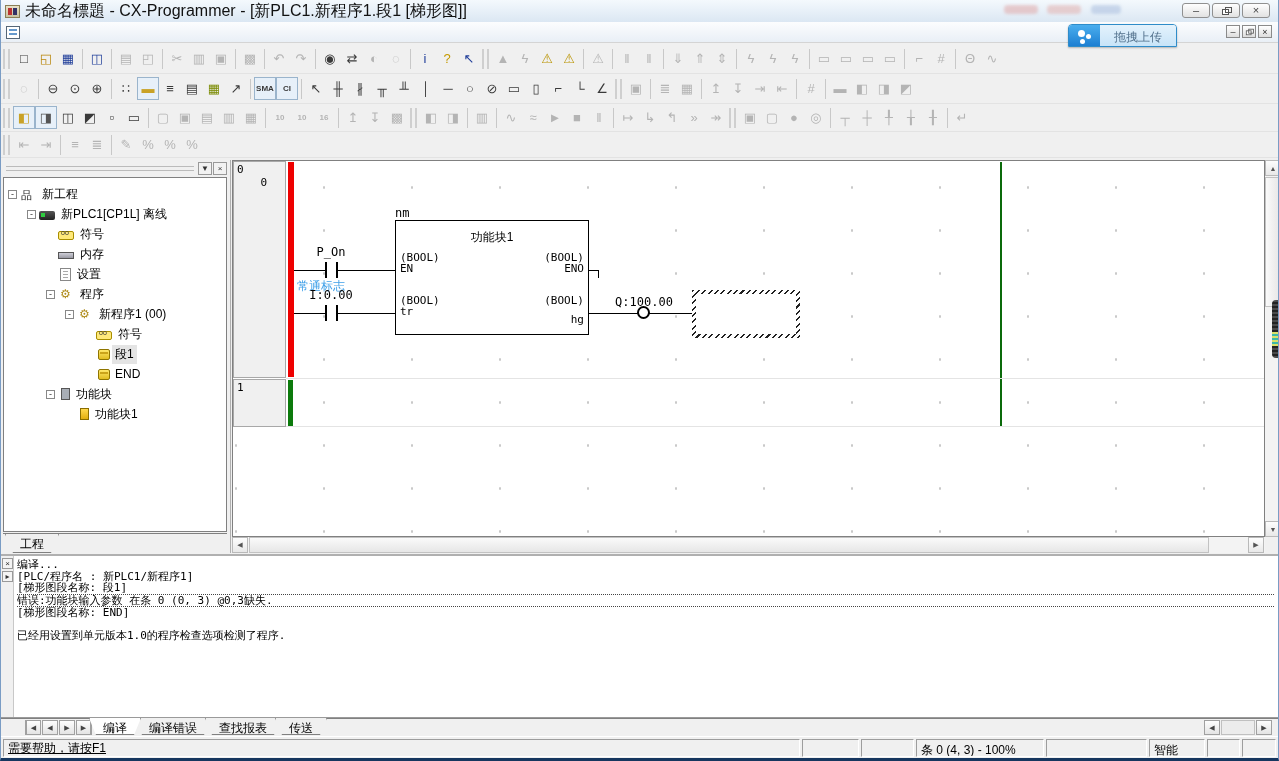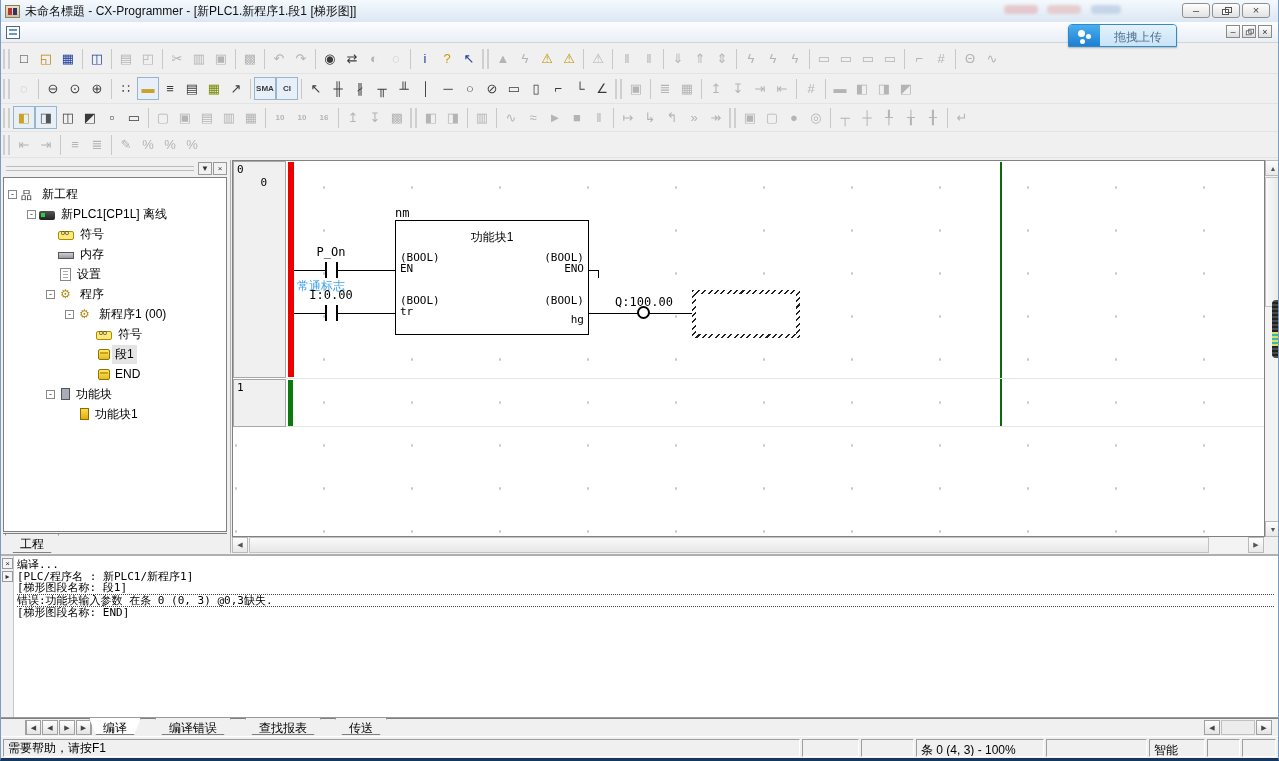--- a/index.html
+++ b/index.html
@@ -10,21 +10,21 @@
     border-left:1px solid #7a9cc4; border-right:1px solid #7a9cc4;
     border-bottom:3px solid #16365f;
   }
   
   #titlebar { position:absolute; left:0; top:0; width:100%; height:22px;
     background:linear-gradient(#f4f9fd,#dbe7f3); display:flex; align-items:center; }
   #app-icon { width:15px; height:13px; margin:0 5px 0 4px;
     background:linear-gradient(#e8e2c8,#c9c2a0); border:1px solid #8a7f55; position:relative; }
   #app-icon::before { content:""; position:absolute; left:2px; top:2px; width:4px; height:7px; background:#b33; }
   #app-icon::after  { content:""; position:absolute; right:2px; top:2px; width:4px; height:7px; background:#336; }
-  #title-text { font-size:12px; color:#111; }
+  #title-text { font-size:16px; color:#111; }
   .smudge { position:absolute; top:5px; height:9px; border-radius:4px; filter:blur(1.5px); opacity:.55; }
   #smudge1 { left:1003px; width:34px; background:#e0a8a8; }
   #smudge2 { left:1046px; width:34px; background:#e2b0ae; }
   #smudge3 { left:1090px; width:30px; background:#aabede; }
   #win-buttons { position:absolute; right:8px; top:3px; display:flex; gap:2px; }
   .wbtn { width:28px; height:15px; border:1px solid #909090; border-radius:3px;
     background:linear-gradient(#fefefe,#e2e2e2); display:flex; align-items:center; justify-content:center;
     font-size:11px; line-height:1; color:#444; }
   .rest { position:relative; width:9px; height:8px; display:inline-block; }
   .rest::before { content:""; position:absolute; left:0; bottom:0; width:5px; height:4px; border:1px solid #555; background:#fff; }
@@ -158,33 +158,33 @@
   #output-lines { position:absolute; left:16px; top:3px; right:4px;
     font-family:"DejaVu Sans Mono",monospace; font-size:11px; line-height:11.5px; color:#000; }
   .oline { white-space:pre; height:11.5px; }
   .osel { border-top:1px dotted #444; border-bottom:1px dotted #444; height:13px; }
   #output-tabrow { position:absolute; left:0; top:717px; width:100%; height:19px; background:#f0f0f0;
     border-top:1px solid #9a9a9a; display:flex; align-items:stretch; }
   #output-nav { display:flex; margin:2px 2px 0 24px; }
   .onav { width:16px; height:15px; border:1px solid #a0a0a0; background:linear-gradient(#fdfdfd,#e4e4e4);
     font-size:7px; color:#444; display:flex; align-items:center; justify-content:center; margin-right:1px; }
   .onav:first-child { border-left-width:2px; } .onav:last-child { border-right-width:2px; }
-  #output-tabs { display:flex;gap:20px; }
+  #output-tabs { display:flex; }
   .btab { padding:2px 13px 0 13px; font-size:12px; background:#f0f0f0; border:1px solid #808080; border-top:none;
     clip-path:polygon(0 0,100% 0,calc(100% - 7px) 100%,7px 100%); margin-left:-6px; height:17px; }
   .btab.act { background:#fff; z-index:2; }
   #otab-line { position:absolute; left:0; right:0; top:0; height:1px; background:#808080; }
   #output-hscroll { position:absolute; right:4px; top:2px; width:70px; height:16px; display:flex; }
   .ohbtn { width:16px; height:15px; border:1px solid #a0a0a0; background:linear-gradient(#fdfdfd,#e4e4e4);
     font-size:7px; color:#444; display:flex; align-items:center; justify-content:center; }
   #output-hthumb { width:34px; height:15px; border:1px solid #c0c0c0; background:#ececec; margin:0 1px; }
   
   #statusbar { position:absolute; left:0; top:736px; width:100%; height:22px; background:#f0f0f0;
     border-top:1px solid #fff; display:flex; align-items:center; padding:0 2px; gap:2px; }
-  #status-help { flex:1; padding:0 4px; border:1px solid; border-color:#9d9d9d #fff #fff #9d9d9d; height:18px; }
+  #status-help { flex:1; padding:0 4px; border:1px solid; border-color:#9d9d9d #fff #fff #9d9d9d; height:18px;text-decoration:underline; }
   .spanel { border:1px solid; border-color:#9d9d9d #fff #fff #9d9d9d; height:18px; padding:2px 4px;
     overflow:hidden; white-space:nowrap; }
   #status-panels { display:flex; gap:2px; }
   .spanel:nth-child(1) { width:57px; }
   .spanel:nth-child(2) { width:53px; }
   .spanel:nth-child(3) { width:128px; }
   .spanel:nth-child(4) { width:101px; }
   .spanel:nth-child(5) { width:56px; }
   .spanel:nth-child(6) { width:33px; }
   .spanel:nth-child(7) { width:34px; }
@@ -554,20 +554,21 @@
       <div class="railbtn" id="output-close">×</div>
       <div class="railbtn" id="output-expand">▸</div>
     </div>
     <div id="output-lines">
         <div class="oline">编译...</div>
         <div class="oline">[PLC/程序名 : 新PLC1/新程序1]</div>
         <div class="oline">[梯形图段名称: 段1]</div>
         <div class="oline osel">错误:功能块输入参数 在条 0 (0, 3) @0,3缺失.</div>
         <div class="oline">[梯形图段名称: END]</div>
         <div class="oline"></div>
+        <div class="oline">已经用设置到单元版本1.0的程序检查选项检测了程序.</div>
       </div>
   </div>
 
   <div id="output-tabrow">
     <div id="otab-line"></div>
     <div id="output-nav">
         <span class="onav">◀</span>
         <span class="onav">◀</span>
         <span class="onav">▶</span>
         <span class="onav">▶</span>

